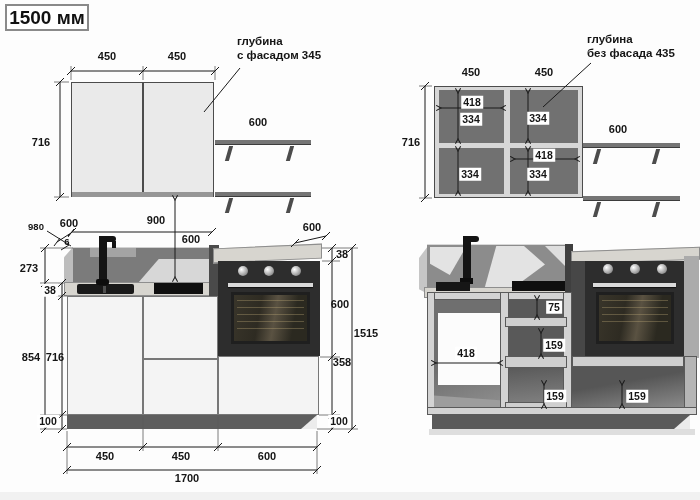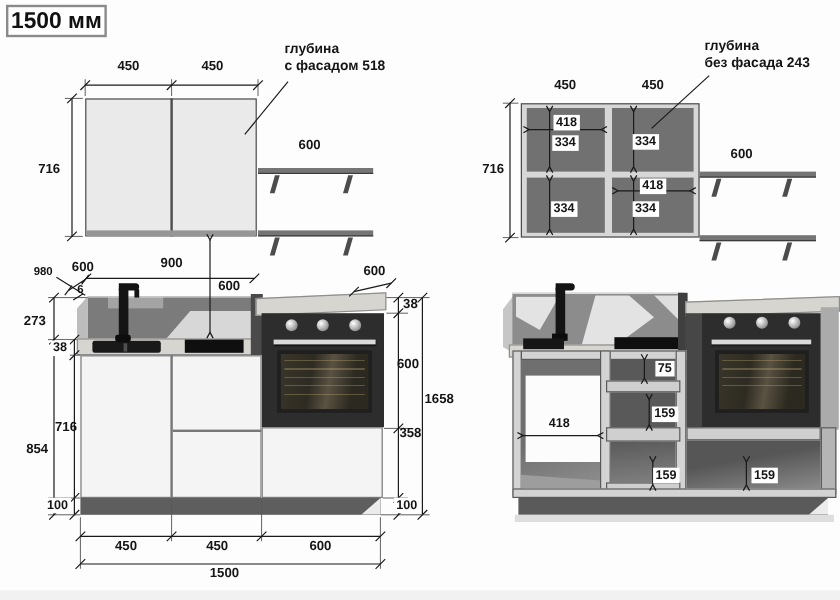--- a/index.html
+++ b/index.html
@@ -183,55 +183,55 @@
       <path d="M54,246 L60,238 M68,237 L74,229"></path>
       <path d="M291,247 L299,239 M322,240 L330,232"></path>
     </g>
   </svg>
 
   <div class="lbl" style="left:107px;top:56px">450</div>
   <div class="lbl" style="left:177px;top:56px">450</div>
   <div class="lbl" style="left:41px;top:142px">716</div>
   <div class="lbl" style="left:258px;top:122px">600</div>
   <div class="note" style="left:237px;top:36px">глубина</div>
-  <div class="note" style="left:237px;top:50px">с фасадом 518</div>
+  <div class="note" style="left:237px;top:50px">с фасадом 345</div>
 
   <div class="lbl" style="left:471px;top:72px">450</div>
   <div class="lbl" style="left:544px;top:72px">450</div>
   <div class="lbl" style="left:411px;top:142px">716</div>
   <div class="lbl" style="left:618px;top:129px">600</div>
   <div class="note" style="left:587px;top:34px">глубина</div>
-  <div class="note" style="left:587px;top:48px">без фасада 243</div>
+  <div class="note" style="left:587px;top:48px">без фасада 435</div>
   <div class="lbl bx" style="left:472px;top:102px">418</div>
   <div class="lbl bx" style="left:471px;top:119px">334</div>
   <div class="lbl bx" style="left:538px;top:118px">334</div>
   <div class="lbl bx" style="left:544px;top:155px">418</div>
   <div class="lbl bx" style="left:470px;top:174px">334</div>
   <div class="lbl bx" style="left:538px;top:174px">334</div>
 
   <div class="lbl sm" style="left:36px;top:227px">980</div>
   <div class="lbl" style="left:69px;top:223px">600</div>
   <div class="lbl sm" style="left:67px;top:242px">6</div>
-  <div class="lbl" style="left:143px;top:220px">900</div>
+  <div class="lbl" style="left:156px;top:220px">900</div>
   <div class="lbl" style="left:191px;top:239px">600</div>
   <div class="lbl" style="left:312px;top:227px">600</div>
   <div class="lbl" style="left:342px;top:254px">38</div>
   <div class="lbl" style="left:340px;top:304px">600</div>
   <div class="lbl" style="left:342px;top:362px">358</div>
   <div class="lbl bx" style="left:339px;top:421px">100</div>
-  <div class="lbl" style="left:366px;top:333px">1658</div>
+  <div class="lbl" style="left:366px;top:333px">1515</div>
   <div class="lbl" style="left:29px;top:268px">273</div>
   <div class="lbl bx" style="left:50px;top:290px">38</div>
-  <div class="lbl" style="left:31px;top:375px">854</div>
+  <div class="lbl" style="left:31px;top:357px">854</div>
   <div class="lbl" style="left:55px;top:357px">716</div>
   <div class="lbl bx" style="left:48px;top:421px">100</div>
   <div class="lbl" style="left:105px;top:456px">450</div>
   <div class="lbl" style="left:181px;top:456px">450</div>
   <div class="lbl" style="left:267px;top:456px">600</div>
-  <div class="lbl" style="left:187px;top:478px">1500</div>
+  <div class="lbl" style="left:187px;top:478px">1700</div>
 
   <div class="lbl bx" style="left:466px;top:353px">418</div>
   <div class="lbl bx" style="left:554px;top:307px">75</div>
   <div class="lbl bx" style="left:554px;top:345px">159</div>
   <div class="lbl bx" style="left:555px;top:396px">159</div>
   <div class="lbl bx" style="left:637px;top:396px">159</div>
 
 </div>
 
 </body></html>

